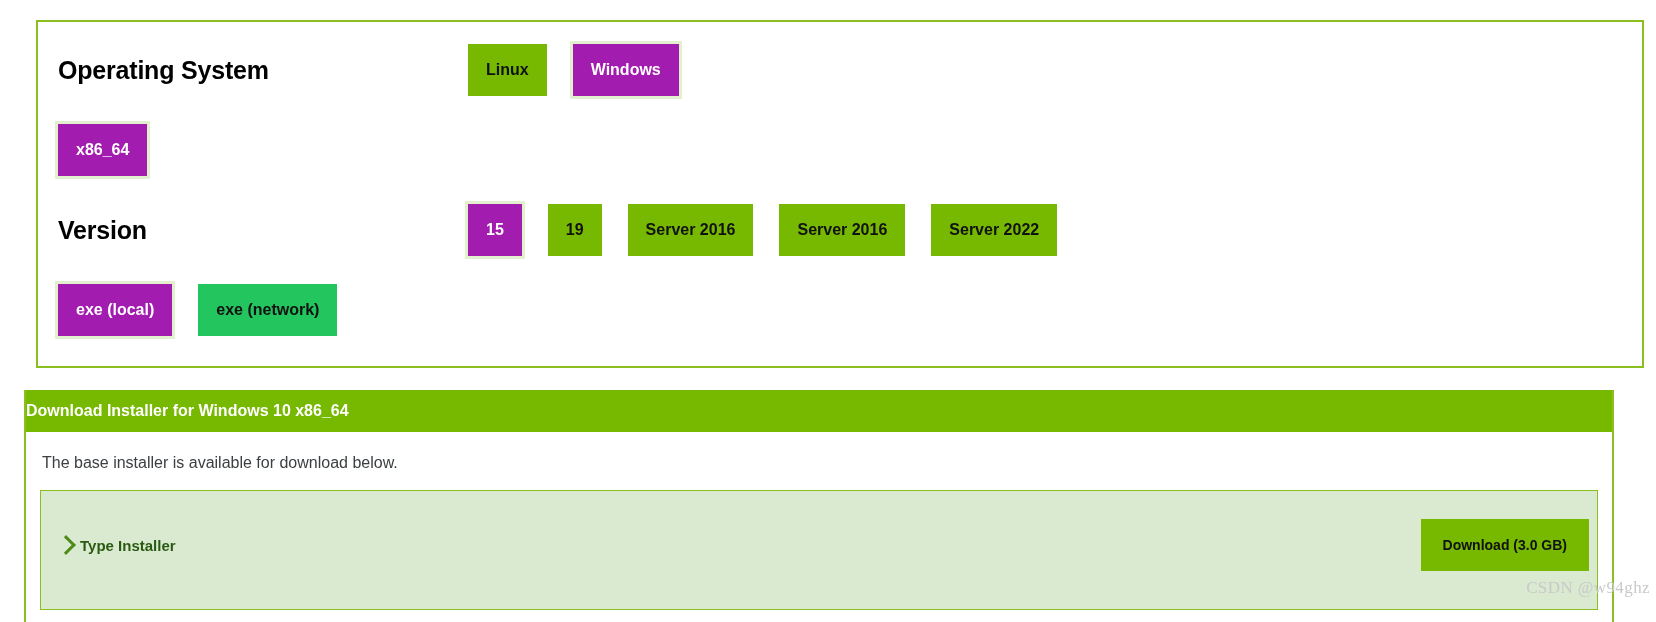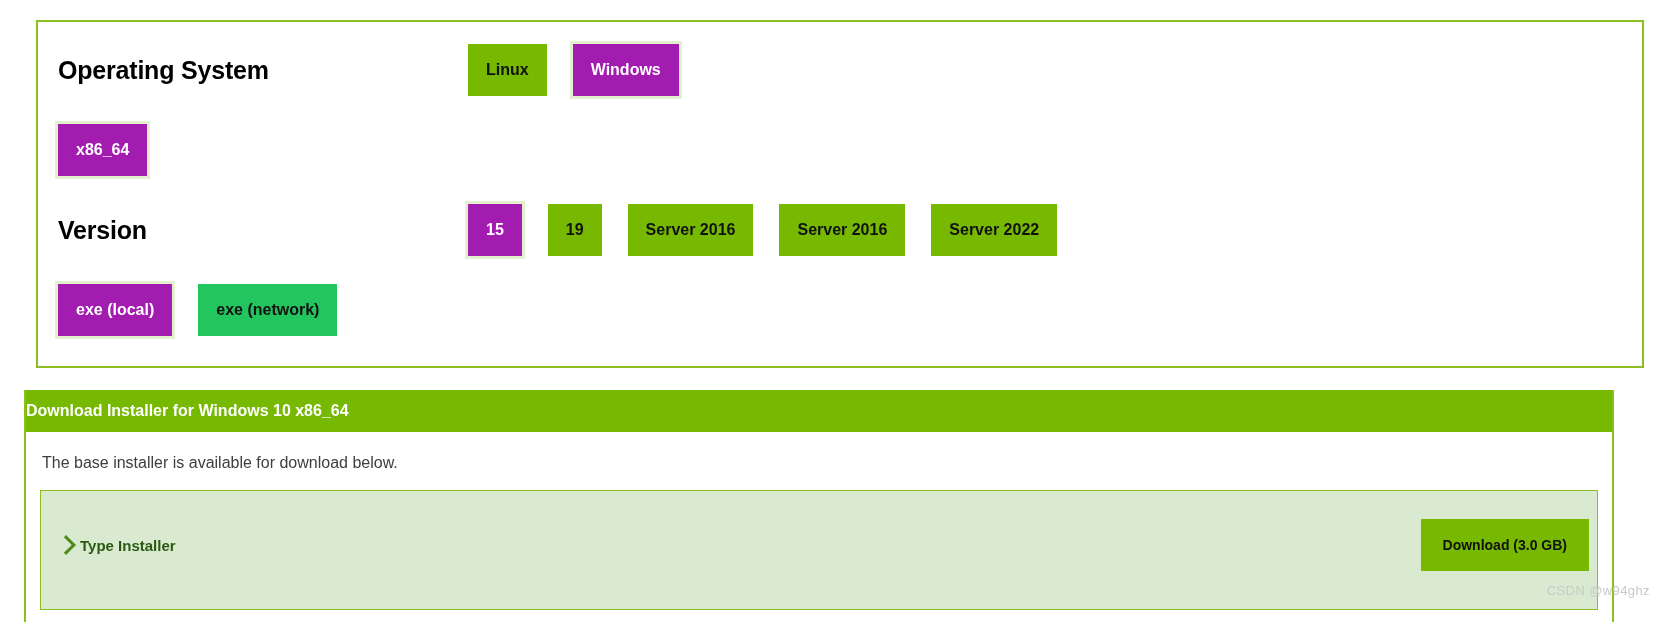--- a/index.html
+++ b/index.html
@@ -165,23 +165,24 @@
     line-height: 52px;
     cursor: pointer;
     white-space: nowrap;
     font-family: "Liberation Sans", sans-serif;
   }
 
   .watermark {
     position: absolute;
     right: 6px;
     bottom: 24px;
-    font-size: 13px;
+    font-size: 17px;
     color: #c9c9c9;
     letter-spacing: 0.4px;
+    font-family: Liberation Serif, serif;
   }
 </style>
 </head>
 <body>
 
 <div class="selector-panel">
 
   <div class="sel-row r1">
     <div class="sel-label">Operating System</div>
     <div class="sel-options">

